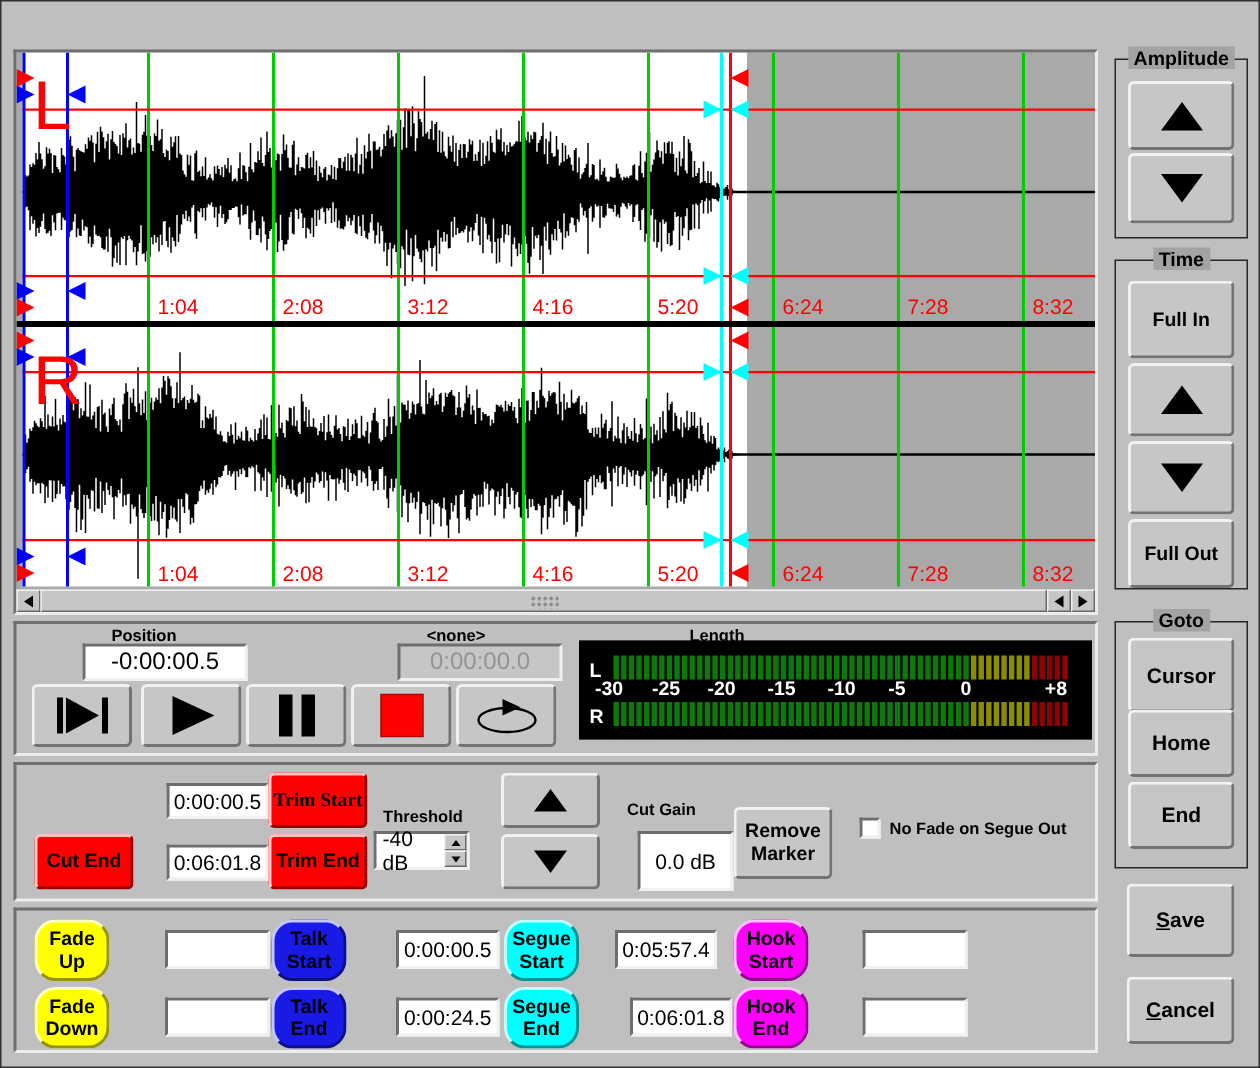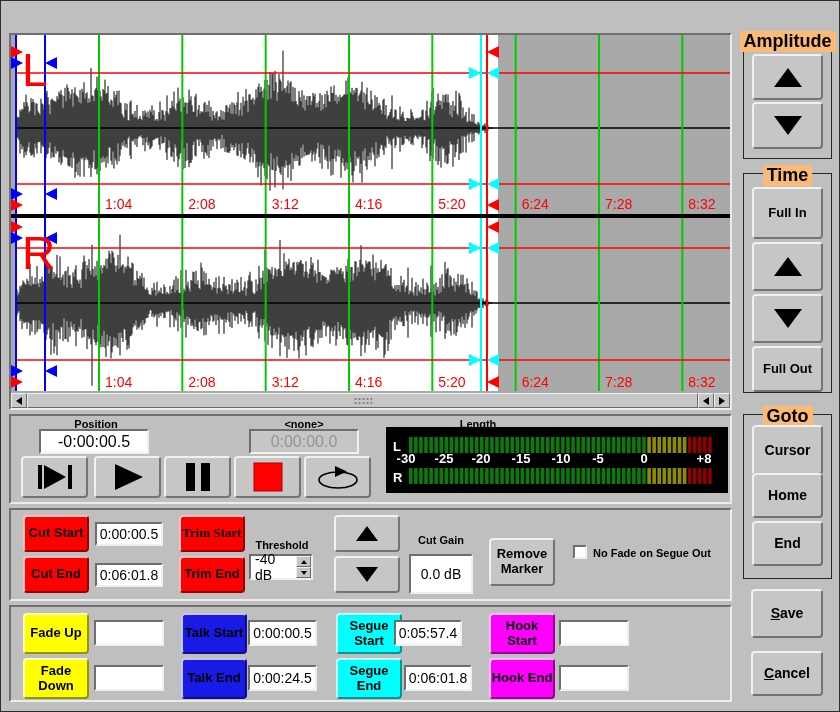--- a/index.html
+++ b/index.html
@@ -16,25 +16,25 @@
   .tb-btn { width:27px; height:21px; background:linear-gradient(#fbfbfa,#e2e2df); border:1px solid #b2b2ac;
     border-radius:3px; display:flex; align-items:center; justify-content:center; color:#8a8a8a; font-size:12px; font-weight:bold; }
 
   
   .panel { position:absolute; background:#bfbfbf; border:2px solid; border-color:#6f6f6f #ececec #ececec #6f6f6f; }
   .btn3d { position:absolute; background:#c6c6c6; border:2px solid;
     border-color:rgba(255,255,255,.75) rgba(0,0,0,.42) rgba(0,0,0,.42) rgba(255,255,255,.75);
     border-radius:4px; display:flex; align-items:center; justify-content:center;
     font-weight:bold; font-size:13px; color:#000; text-align:center; line-height:1.15; }
   .field { position:absolute; background:#fff; border:2px solid; border-color:#6e6e6e #f0f0f0 #f0f0f0 #6e6e6e;
-    font-size:14px; color:#000; display:flex; align-items:center; justify-content:center; white-space:pre; }
+    font-size:14px; color:#000; display:flex; align-items:center; justify-content:center; white-space:pre;margin-left:16px; }
   .lbl { position:absolute; font-weight:bold; font-size:11px; color:#000; text-align:center; }
   .group { position:absolute; border:1px solid #262626; }
   .group > .gtitle { position:absolute; top:-9px; left:50%; transform:translateX(-50%);
-    background:#fdba74; padding:0 4px; font-weight:bold; font-size:18px; white-space:nowrap; }
+    background:#a3a3a3; padding:0 4px; font-weight:bold; font-size:13px; white-space:nowrap; }
   .tri-up   { width:0; height:0; border-left:14px solid transparent; border-right:14px solid transparent; border-bottom:19px solid #000; }
   .tri-down { width:0; height:0; border-left:14px solid transparent; border-right:14px solid transparent; border-top:19px solid #000; }
   .tri-up.small   { border-left-width:11px; border-right-width:11px; border-bottom-width:15px; }
   .tri-down.small { border-left-width:11px; border-right-width:11px; border-top-width:15px; }
   .sb-tri-l { width:0; height:0; border-top:4px solid transparent; border-bottom:4px solid transparent; border-right:6px solid #000; }
   .sb-tri-r { width:0; height:0; border-top:4px solid transparent; border-bottom:4px solid transparent; border-left:6px solid #000; }
 
   
   .wave-panel { left:8px; top:32px; width:723px; height:377px; padding:0; }
   .hscroll { position:absolute; left:0; top:358px; width:719px; height:15px; background:#a4a4a4; display:flex; }
@@ -49,21 +49,21 @@
   .transport-panel { left:8px; top:413px; width:723px; height:90px; }
   .tfield { font-size:16px; }
   .tfield.disabled { background:#c6c6c6; color:#949494; }
   .tbtn { width:67px; height:42px; }
   .meter-box { position:absolute; left:375px; top:11px; width:342px; height:66px; background:#000; }
 
   
   .edit1 { left:8px; top:507px; width:723px; height:93px; }
   .edit2 { left:8px; top:604px; width:723px; height:97px; }
   .mbtn { width:66px; height:37px; }
-  .mbtn2 { width:66px; height:41px; }
+  .mbtn2 { width:50px; height:41px;border-radius:14px; }
   .spin { position:absolute; left:238px; top:44px; width:64px; height:26px; background:#fff;
     border:2px solid; border-color:#6e6e6e #f0f0f0 #f0f0f0 #6e6e6e; display:flex; }
   .spin .val { flex:1; font-size:14px; display:flex; align-items:center; padding-left:4px; }
   .spin .arrows { width:15px; display:flex; flex-direction:column; }
   .spin .sa { flex:1; background:#c6c6c6; border:1px solid; border-color:#f0f0f0 #6b6b6b #6b6b6b #f0f0f0;
     display:flex; align-items:center; justify-content:center; }
   .spin .sa .t { width:0; height:0; border-left:3px solid transparent; border-right:3px solid transparent; }
   .spin .sa .t.u { border-bottom:4px solid #000; }
   .spin .sa .t.d { border-top:4px solid #000; }
   .checkbox { position:absolute; width:14px; height:14px; background:#fff; border:2px solid; border-color:#6e6e6e #f0f0f0 #f0f0f0 #6e6e6e; }
@@ -344,21 +344,20 @@
           <text x="135" y="36" fill="#fff" font-size="13" font-weight="bold" text-anchor="middle" font-family="Liberation Sans, sans-serif">-15</text>
           <text x="175" y="36" fill="#fff" font-size="13" font-weight="bold" text-anchor="middle" font-family="Liberation Sans, sans-serif">-10</text>
           <text x="212" y="36" fill="#fff" font-size="13" font-weight="bold" text-anchor="middle" font-family="Liberation Sans, sans-serif">-5</text>
           <text x="258" y="36" fill="#fff" font-size="13" font-weight="bold" text-anchor="middle" font-family="Liberation Sans, sans-serif">0</text>
           <text x="318" y="36" fill="#fff" font-size="13" font-weight="bold" text-anchor="middle" font-family="Liberation Sans, sans-serif">+8</text>
         </svg>
     </div>
   </div>
 
   <div class="panel edit1">
-    <div class="btn3d mbtn" style="left: 12px; top: 5px; background-color: rgb(255, 0, 0);">Cut Start</div>
     <div class="field" style="left:84px; top:12px; width:68px; height:24px;">0:00:00.5</div>
     <div class="btn3d mbtn" style="left: 12px; top: 46px; background-color: rgb(255, 0, 0);">Cut End</div>
     <div class="field" style="left:84px; top:53px; width:68px; height:24px;">0:06:01.8</div>
 
     <div class="btn3d mbtn" style="left: 168px; top: 5px; background-color: rgb(255, 0, 0); font-family: Liberation Serif, serif;">Trim Start</div>
     <div class="btn3d mbtn" style="left: 168px; top: 46px; background-color: rgb(255, 0, 0);">Trim End</div>
 
     <div class="lbl" style="left:238px; top:29px; width:66px;">Threshold</div>
     <div class="spin">
       <div class="val">-40 dB</div>

